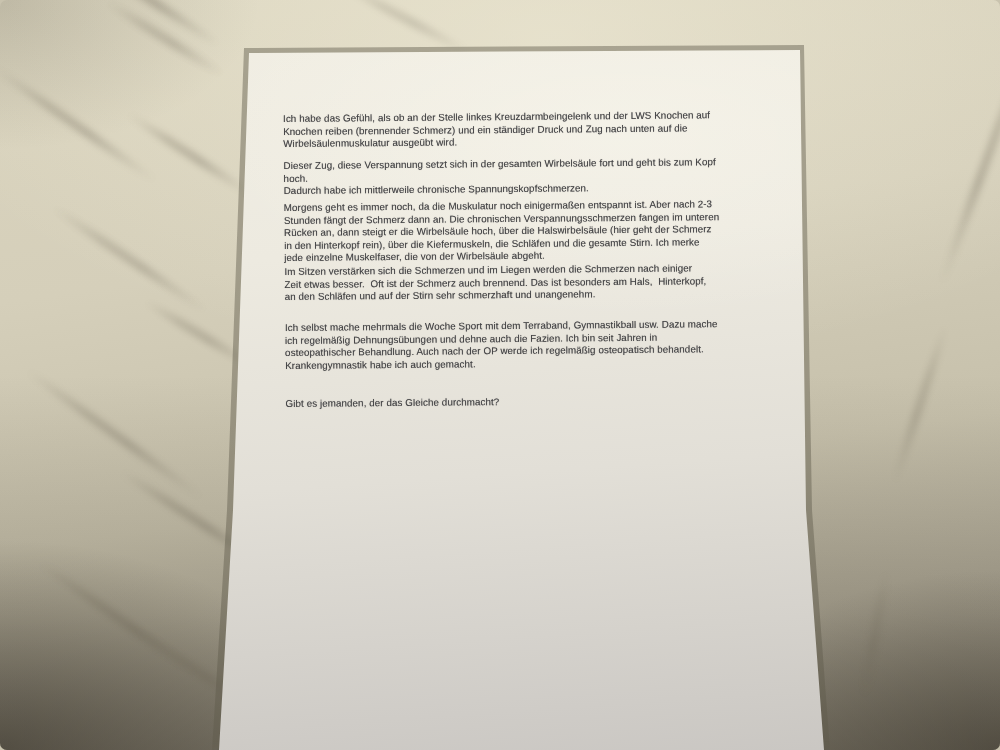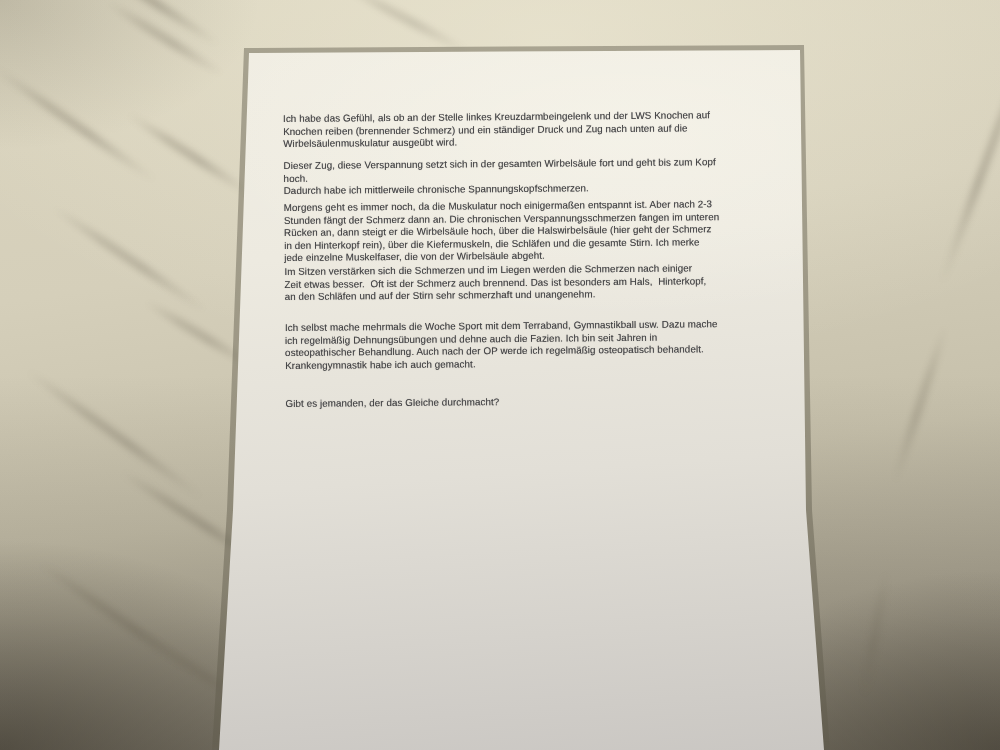--- a/index.html
+++ b/index.html
@@ -1,18 +1,18 @@
 <!DOCTYPE html>
 <html><head>
 <meta charset="utf-8">
 <style>
   html,body{margin:0;padding:0;}
   body{width:1000px;height:750px;overflow:hidden;background:#c9c3ae;}
   .scene{position:relative;width:1000px;height:750px;overflow:hidden;
-         font-family:"Liberation Sans",sans-serif;}
+         font-family:"Liberation Sans",sans-serif;border-radius:7px;}
 
   
   .marble{position:absolute;inset:0;
     background:
       radial-gradient(120% 80% at 55% 5%, rgba(250,246,226,0.40) 0%, rgba(250,246,226,0) 55%),
       linear-gradient(to bottom, rgba(0,0,0,0) 50%, rgba(64,58,46,0.20) 82%, rgba(48,43,34,0.38) 100%),
       radial-gradient(34% 28% at 0% 100%, rgba(38,34,27,0.50) 0%, rgba(38,34,27,0) 100%),
       radial-gradient(30% 24% at 100% 100%, rgba(38,34,27,0.42) 0%, rgba(38,34,27,0) 100%),
       radial-gradient(26% 20% at 0% 0%, rgba(90,85,70,0.25) 0%, rgba(90,85,70,0) 100%),
       linear-gradient(172deg, #dbd5bf 0%, #d5cfba 34%, #c6c0ab 62%, #a9a392 85%, #948e7e 100%);

